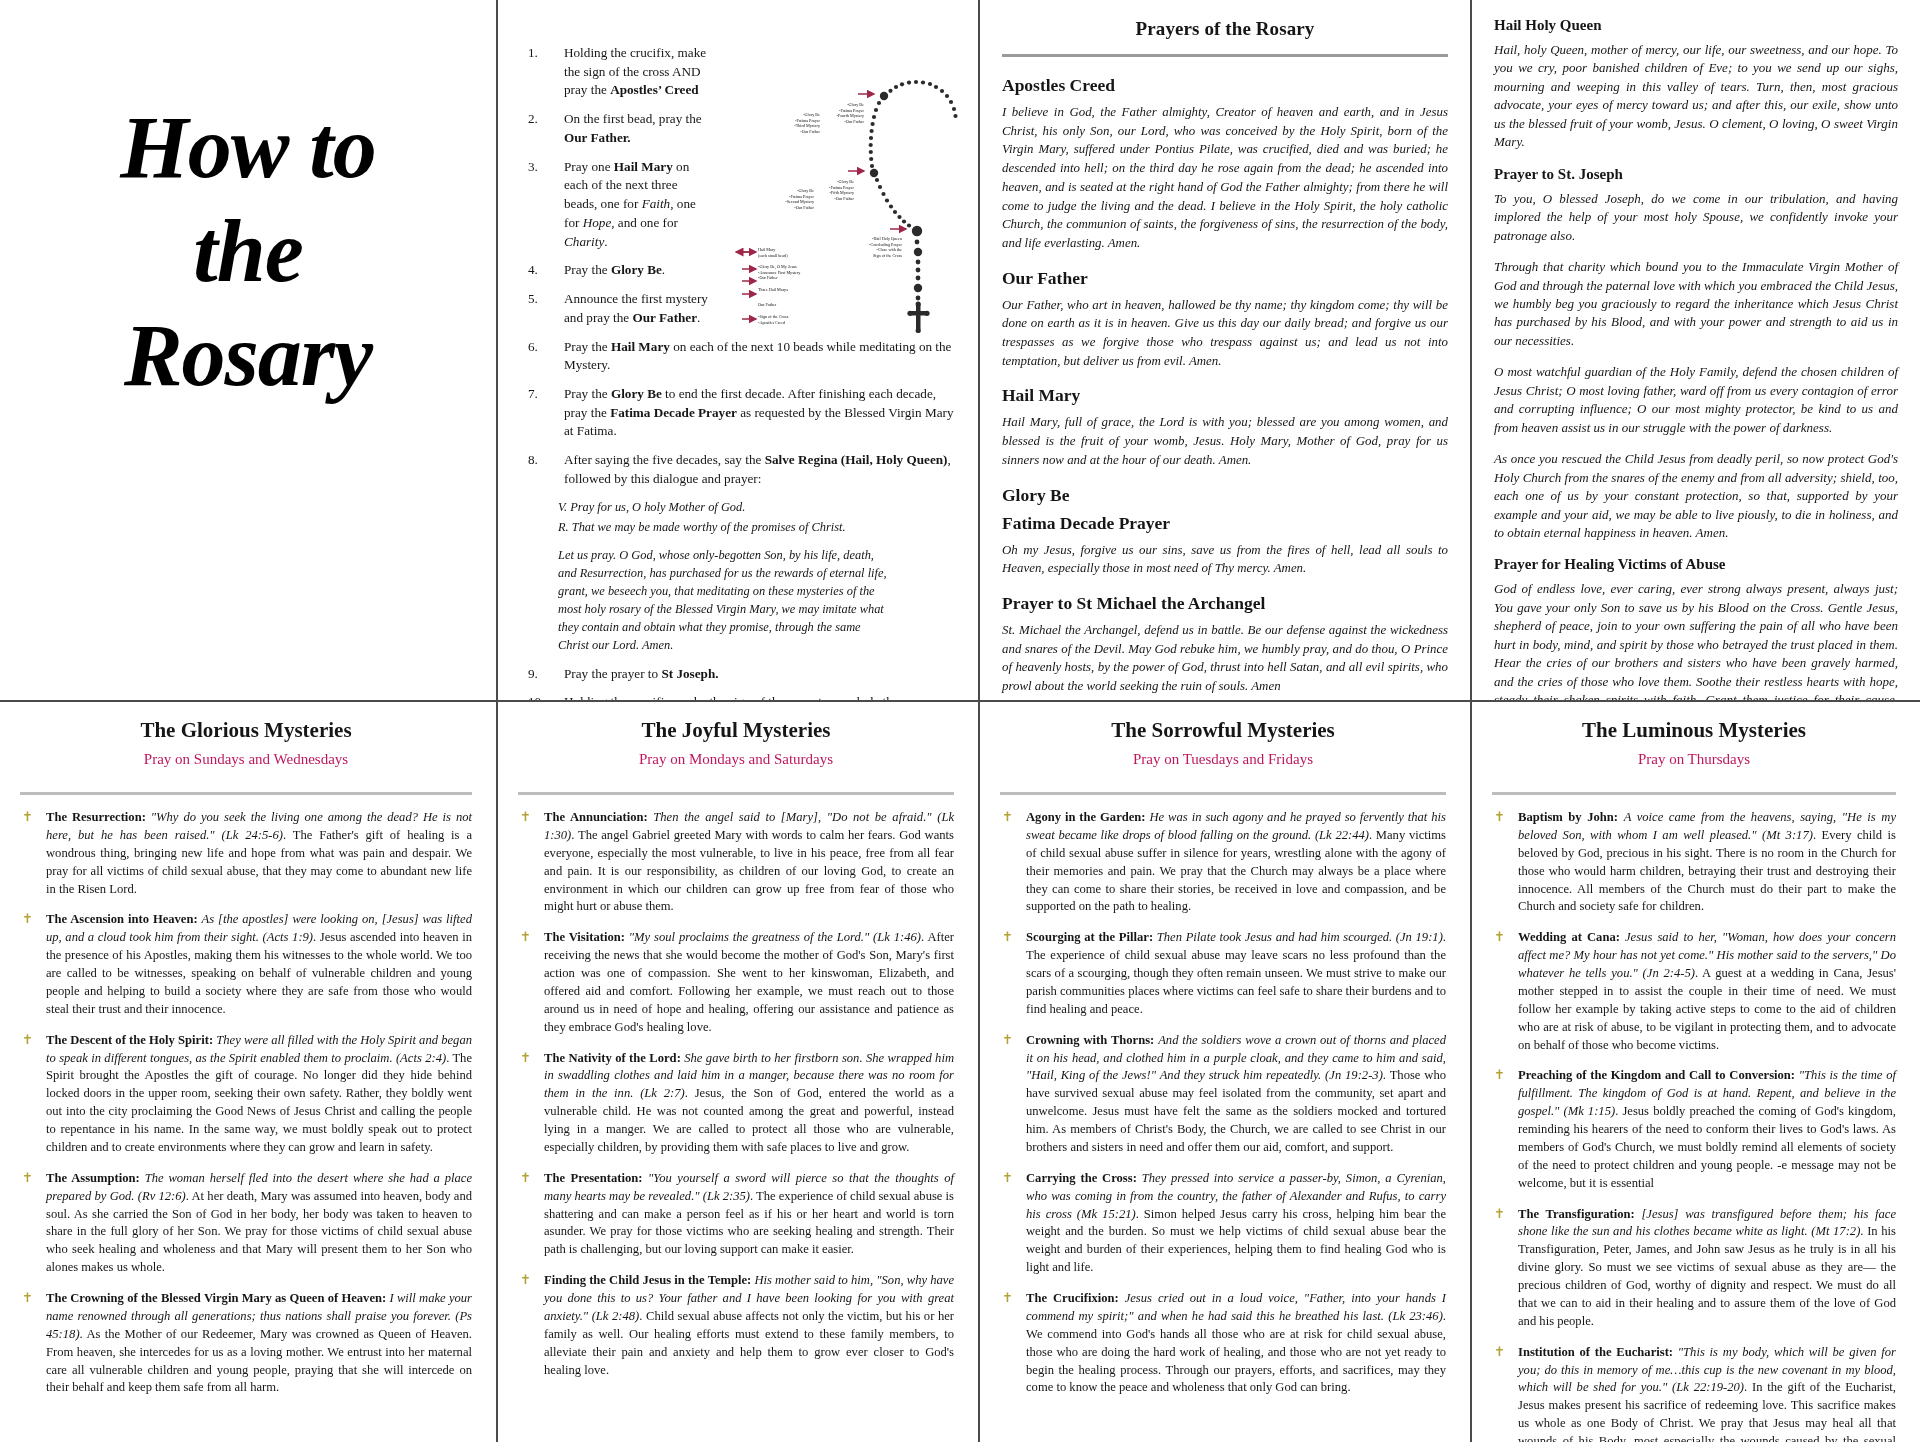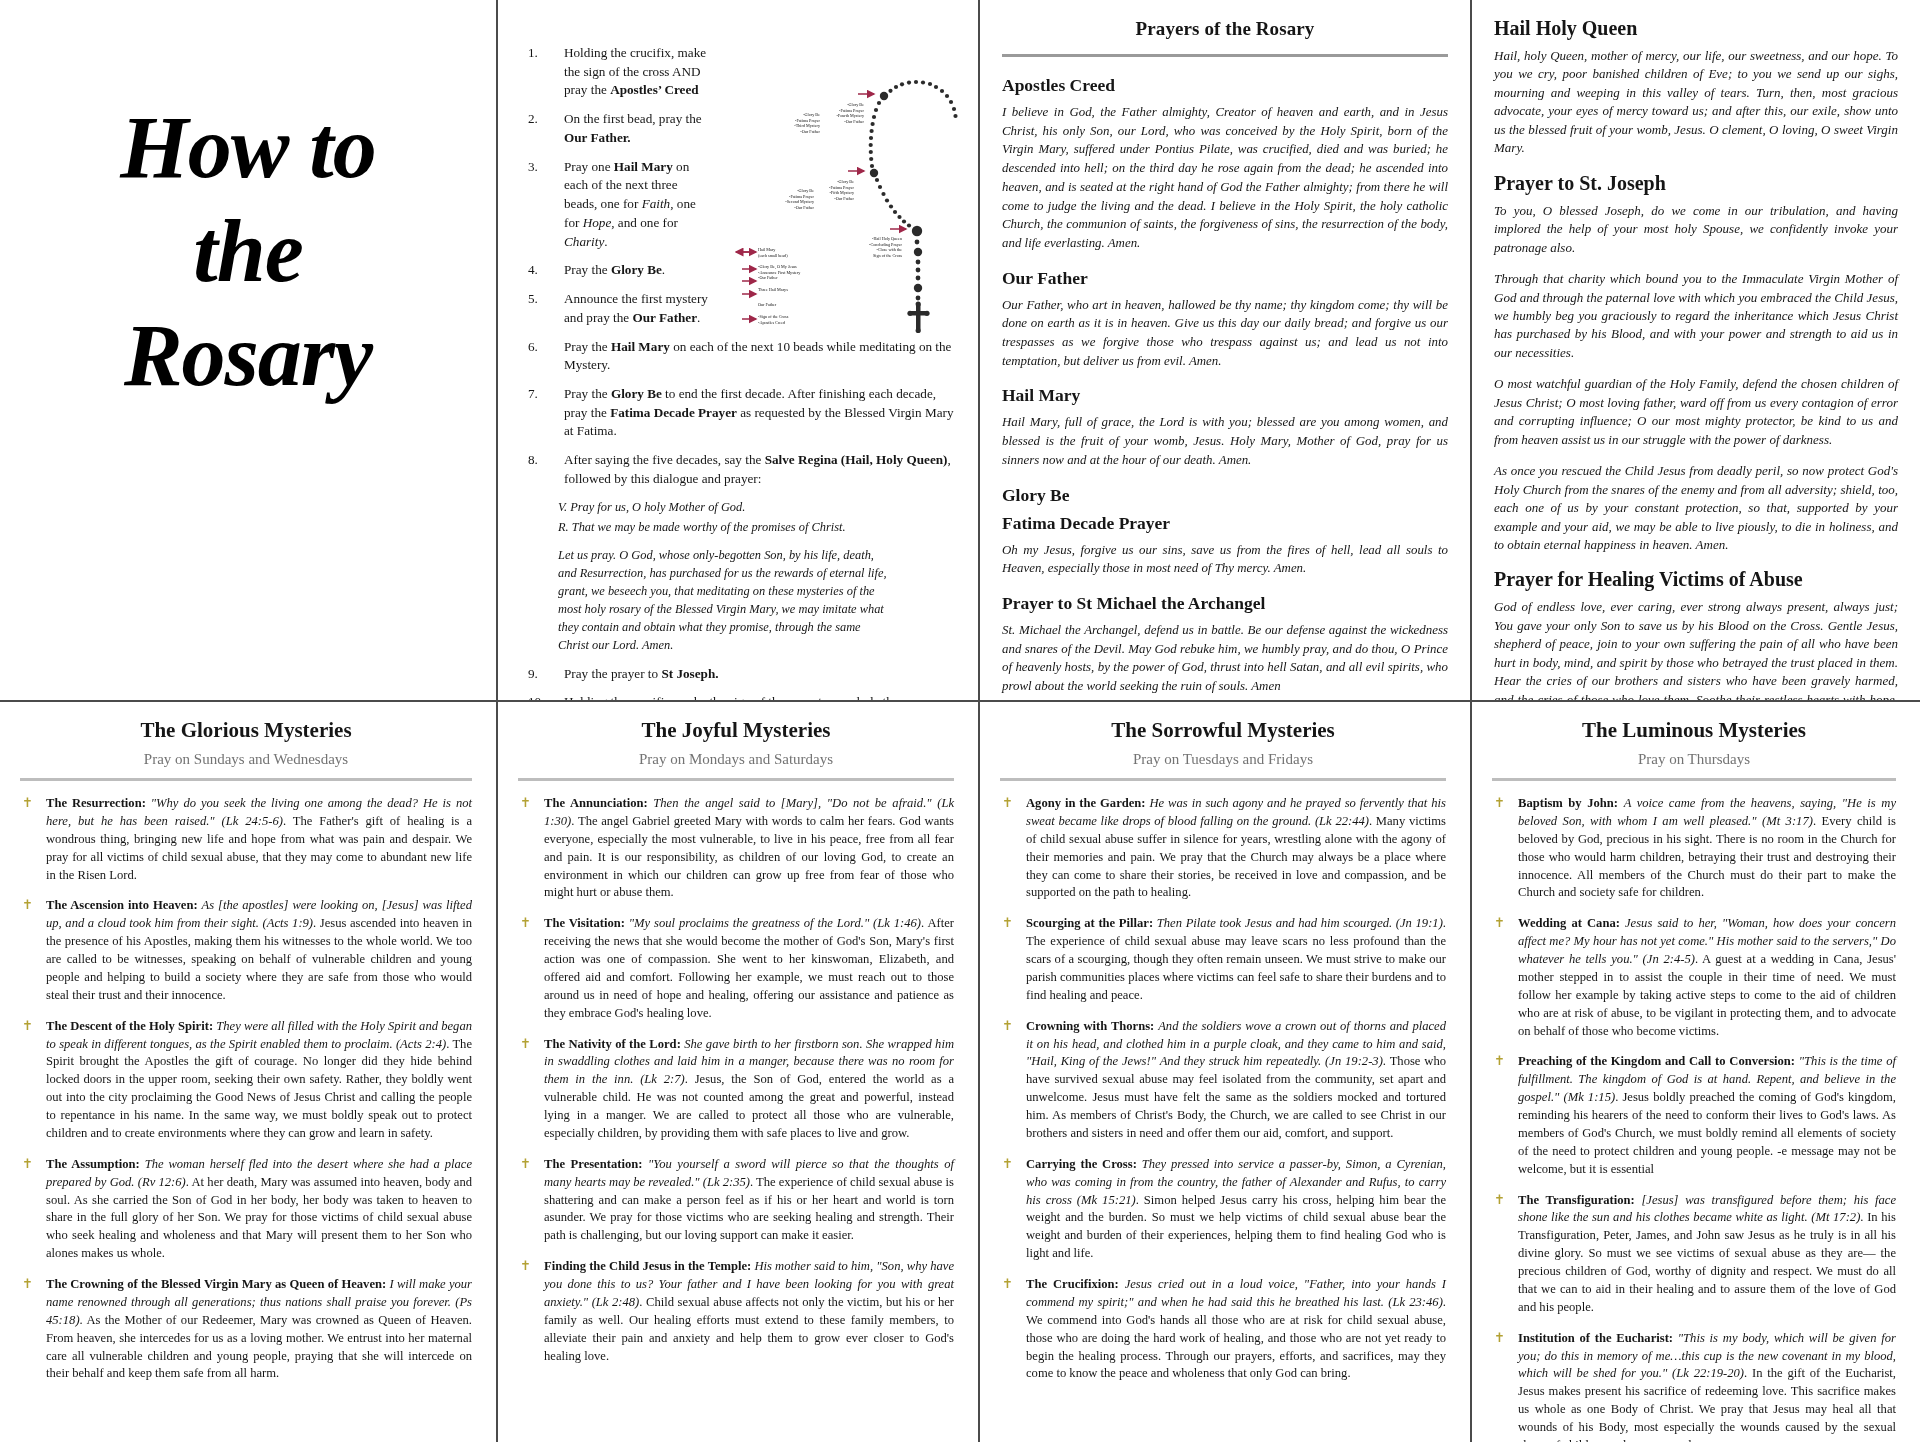--- a/index.html
+++ b/index.html
@@ -123,21 +123,21 @@
     margin: 0 0 7px 0;
     line-height: 1.2;
   }
   p.pbody {
     font-style: italic;
     font-size: 12.9px;
     line-height: 1.45;
     margin: 0 0 15px 0;
     text-align: justify;
   }
-  .col-queen h3.ph { font-size: 20px; margin-top: 2px; }
+  .col-queen h3.ph { font-size: 15px; margin-top: 2px; }
   .col-queen p.pbody { font-size: 13px; line-height: 1.42; margin-bottom: 13px; }
   .col-queen .first-body { margin-top: 0; }
 
   
   .bottom-band {
     position: absolute; left: 0; top: 700px; width: 1920px; height: 742px;
     border-top: 2px solid #4b4b4b;
     display: flex;
   }
   .mcol {
@@ -154,22 +154,22 @@
 
   .m-title {
     text-align: center;
     font-weight: bold;
     font-size: 21px;
     margin: 0 0 8px 0;
   }
   .m-sub {
     text-align: center;
     font-size: 15px;
-    color: #737373;
-    margin: 0 0 10px 0;
+    color: #be185d;
+    margin: 0 0 24px 0;
   }
   .m-rule {
     height: 3px;
     background: #bdbdbd;
     margin: 0 0 14px 0;
   }
 
   ul.mysteries {
     list-style: none;
     margin: 0; padding: 0;

